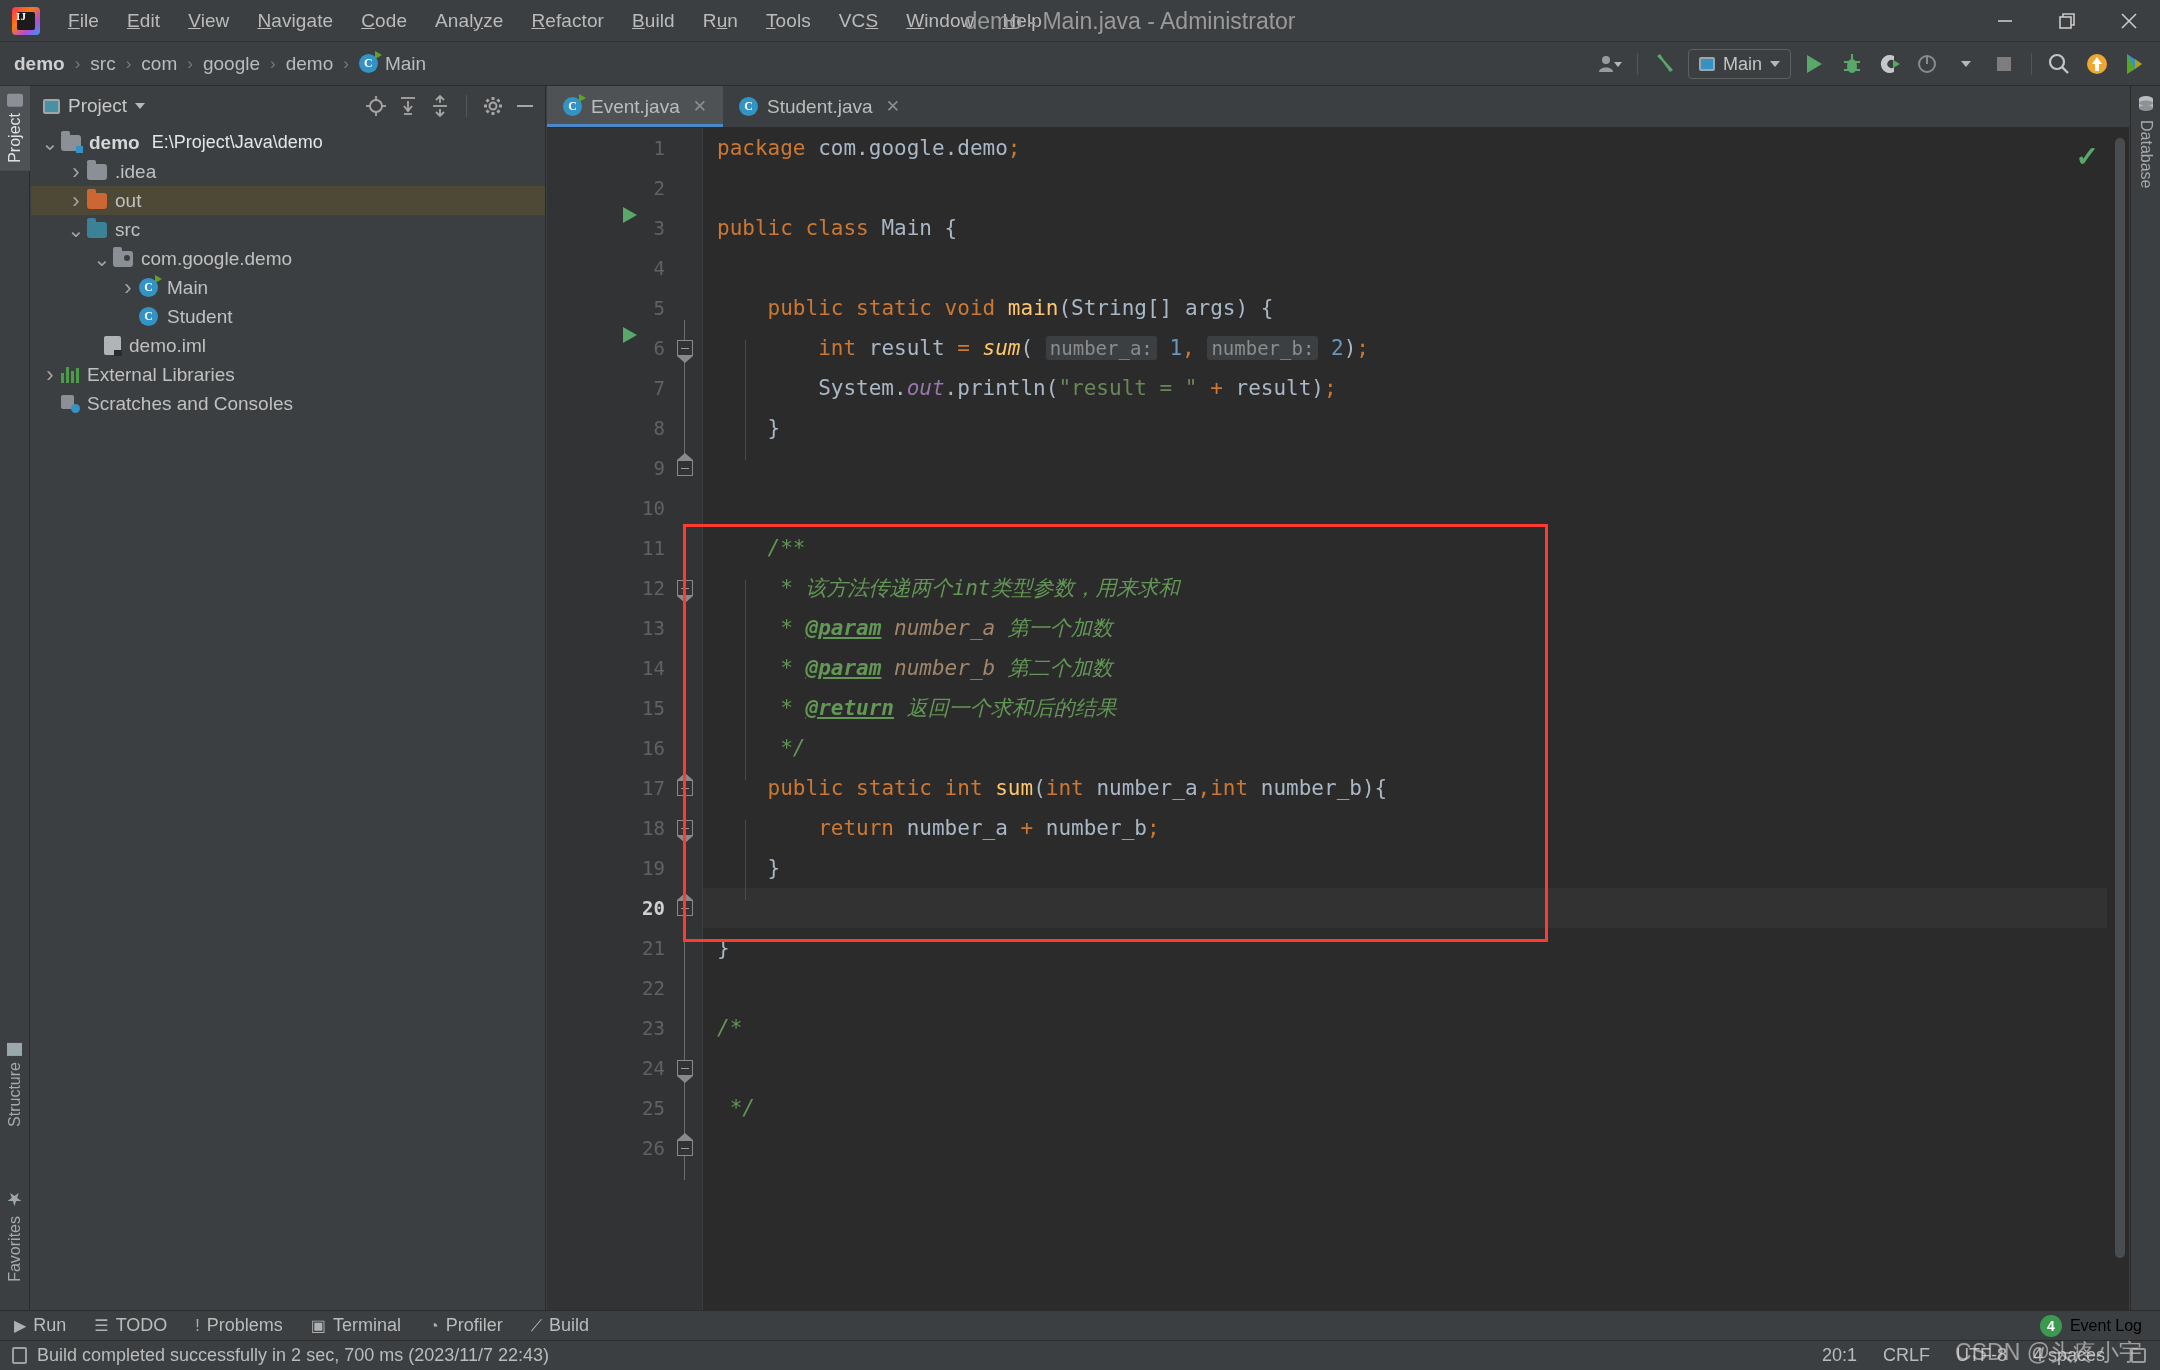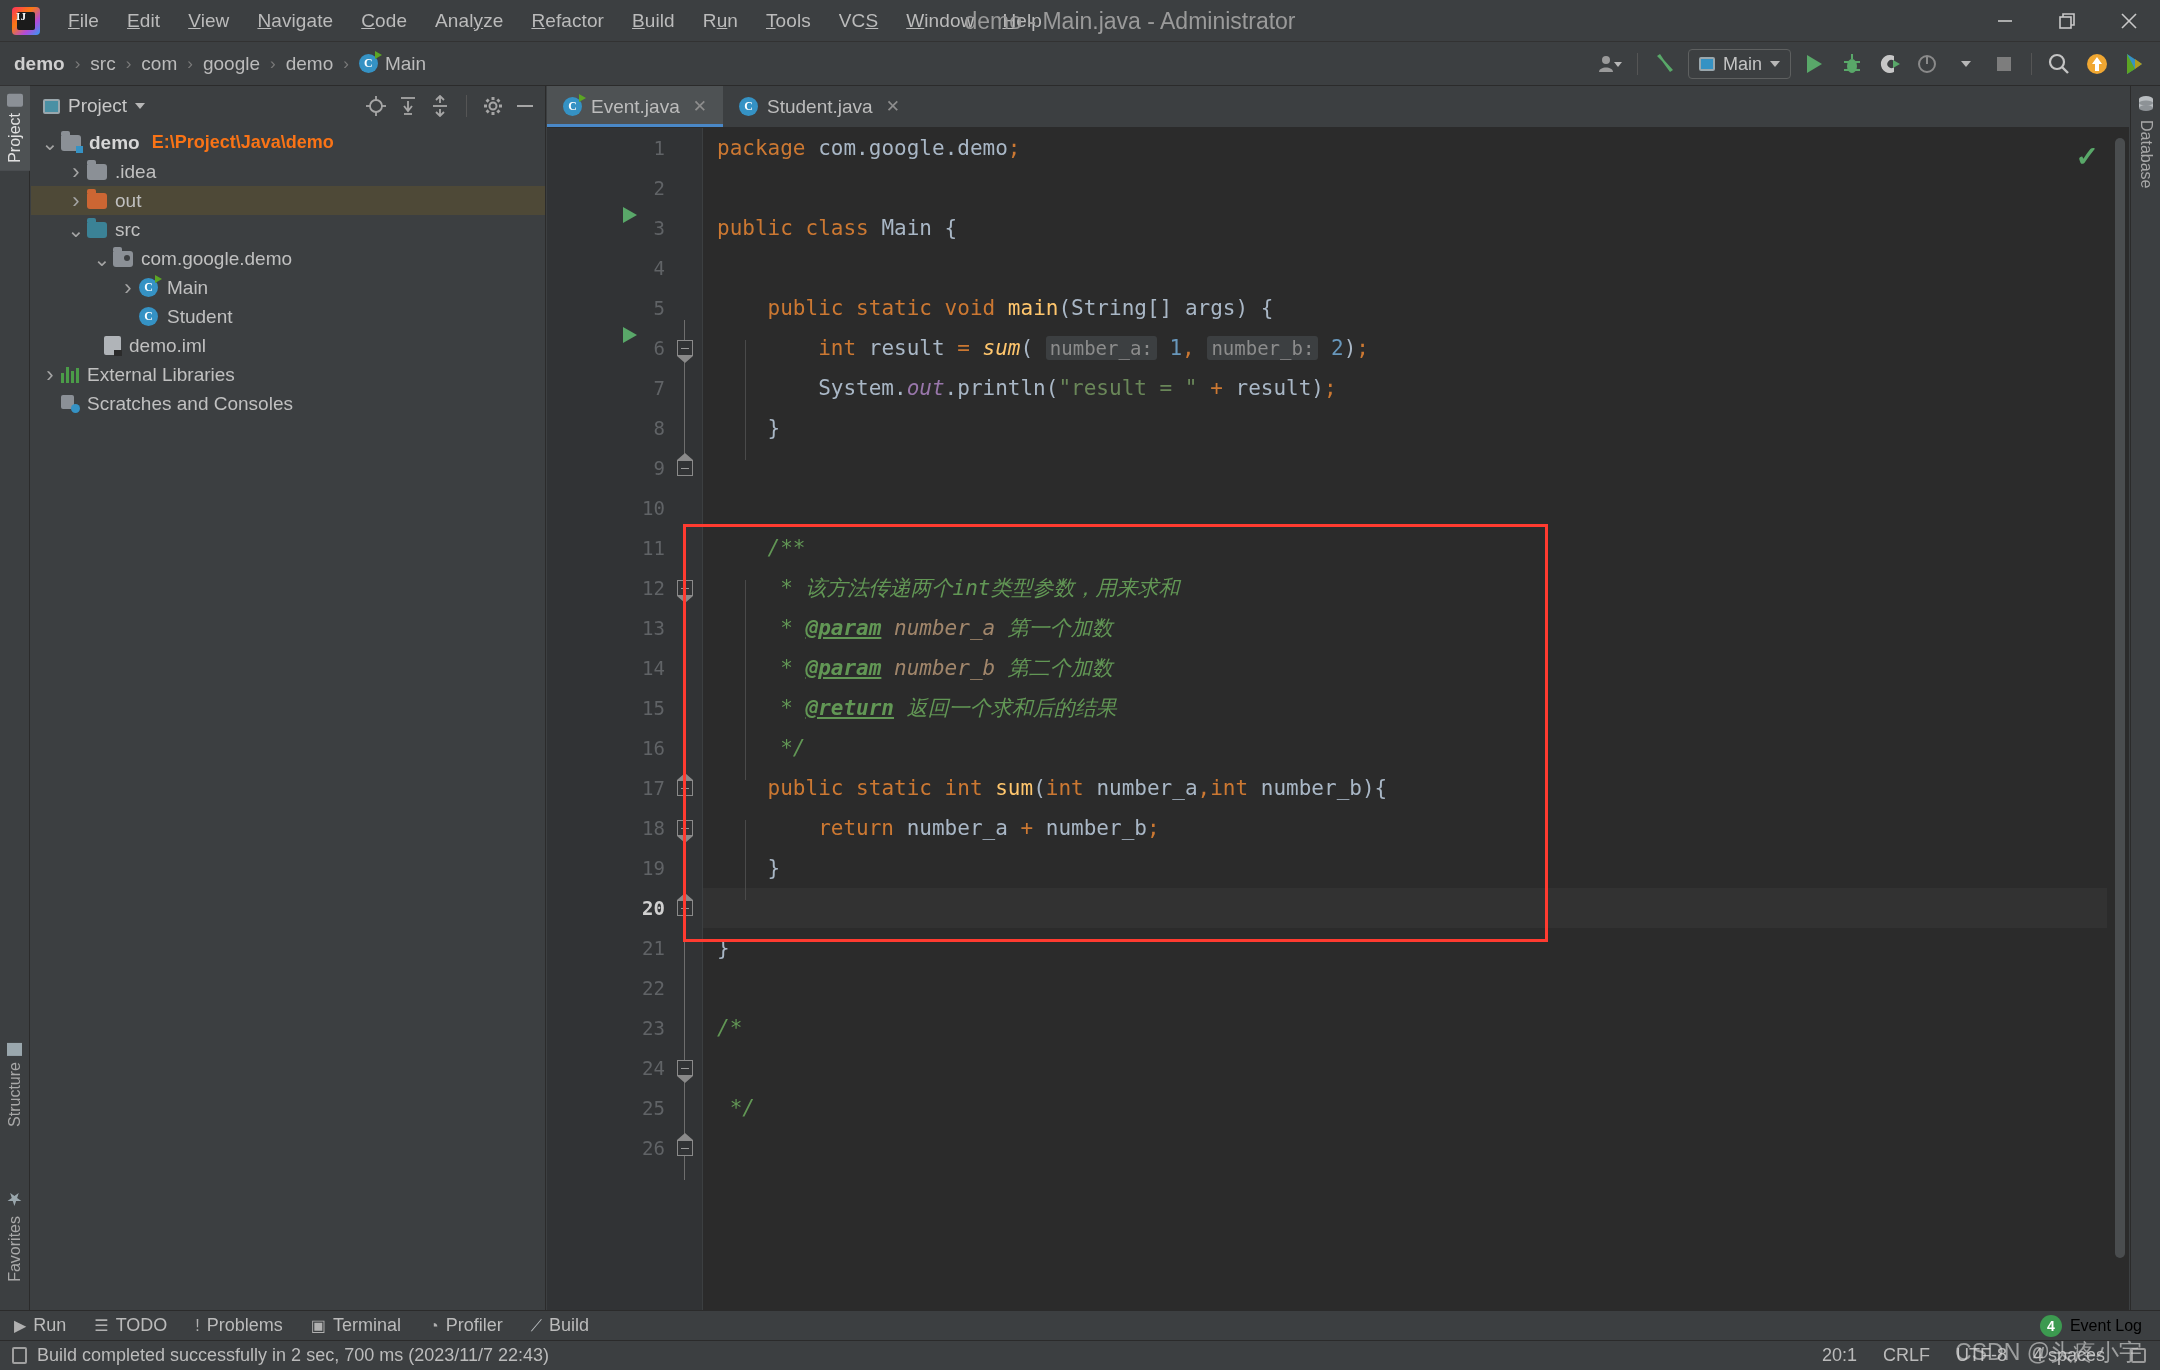--- a/index.html
+++ b/index.html
@@ -106,21 +106,21 @@
   .folder { background: #8b9096; border-radius: 1px 3px 3px 3px; position: relative; }
   .folder::before { content:""; position:absolute; left:0; top:-4px; width:9px; height:4px; background:#8b9096; border-radius:2px 2px 0 0;}
   .folder.blue { background: #3b8296; }
   .folder.blue::before { background: #3b8296; }
   .folder.orange { background: #cc6633; }
   .folder.orange::before { background: #cc6633; }
   .folder.proj::after { content:""; position:absolute; right:-2px; bottom:-2px; width:7px;height:7px;background:#3592c4;}
   .folder.pkg::after { content:""; position:absolute; right:3px; top:4px; width:6px;height:6px;background:#3c3f41;border-radius:50%;}
   .tlabel { color: #c0c0c0; }
   .tlabel.bold { font-weight: bold; color: #d6d6d6; }
-  .tpath { color: #f97316; margin-left: 12px; font-size: 18px; font-weight: bold; }
+  .tpath { color: #e5e5e5; margin-left: 12px; font-size: 18px; }
   .iml-icon { width: 17px; height: 19px; background: #b0b4b8; border-radius: 2px; position: relative; margin-right: 8px; flex:none;}
   .iml-icon::after { content:""; position:absolute; right:-1px; bottom:-1px; width:8px; height:6px; background:#2b2b2b; }
   .lib-icon { width: 18px; height: 16px; margin-right: 8px; flex:none; display:flex; gap:2px; align-items:flex-end;}
   .lib-icon i { width:3px; background:#4b9c48; display:block;}
   .scratch-icon { width:18px;height:17px;margin-right:8px;flex:none;position:relative;}
   .scratch-icon .p { position:absolute;left:0;top:0;width:13px;height:14px;background:#8b9096;border-radius:2px;}
   .scratch-icon .c { position:absolute;right:-1px;bottom:-1px;width:9px;height:9px;border-radius:50%;background:#3592c4;}
 
   
   .editor-area {

